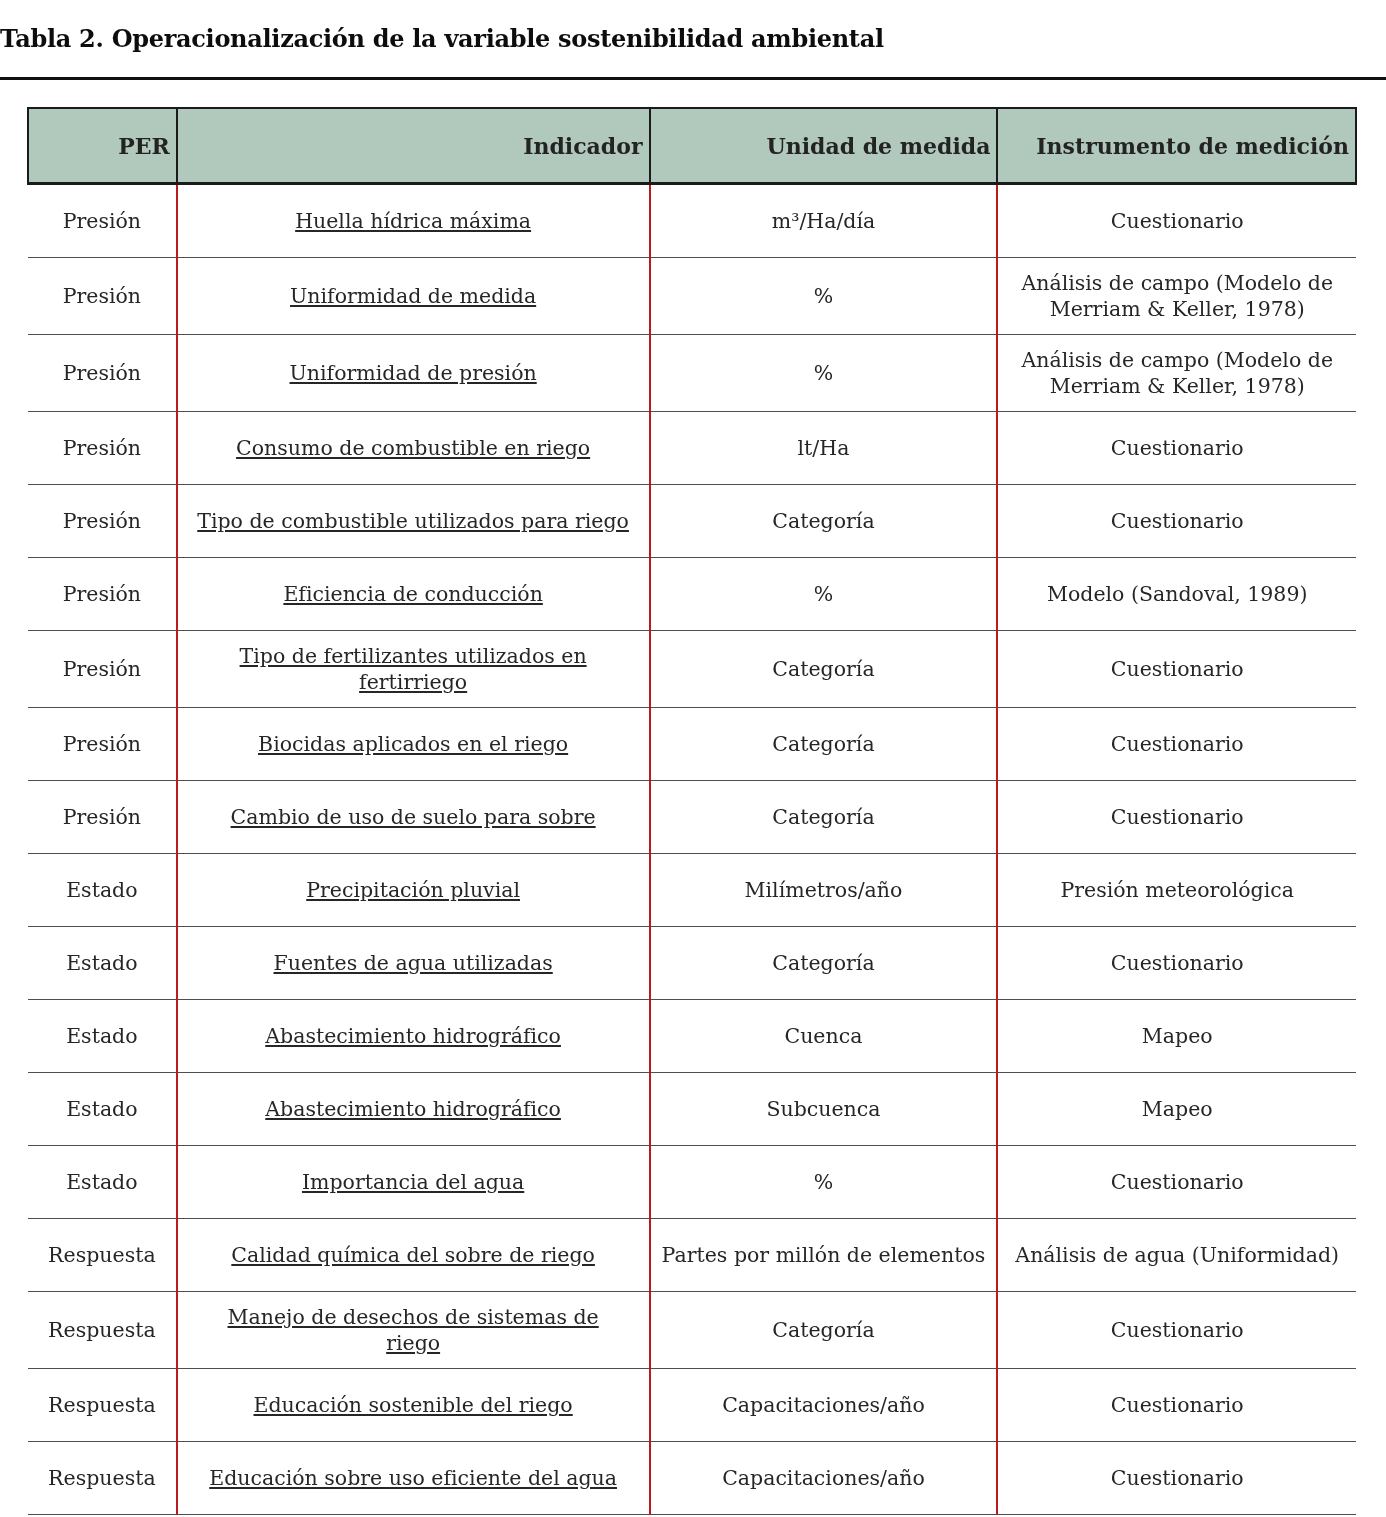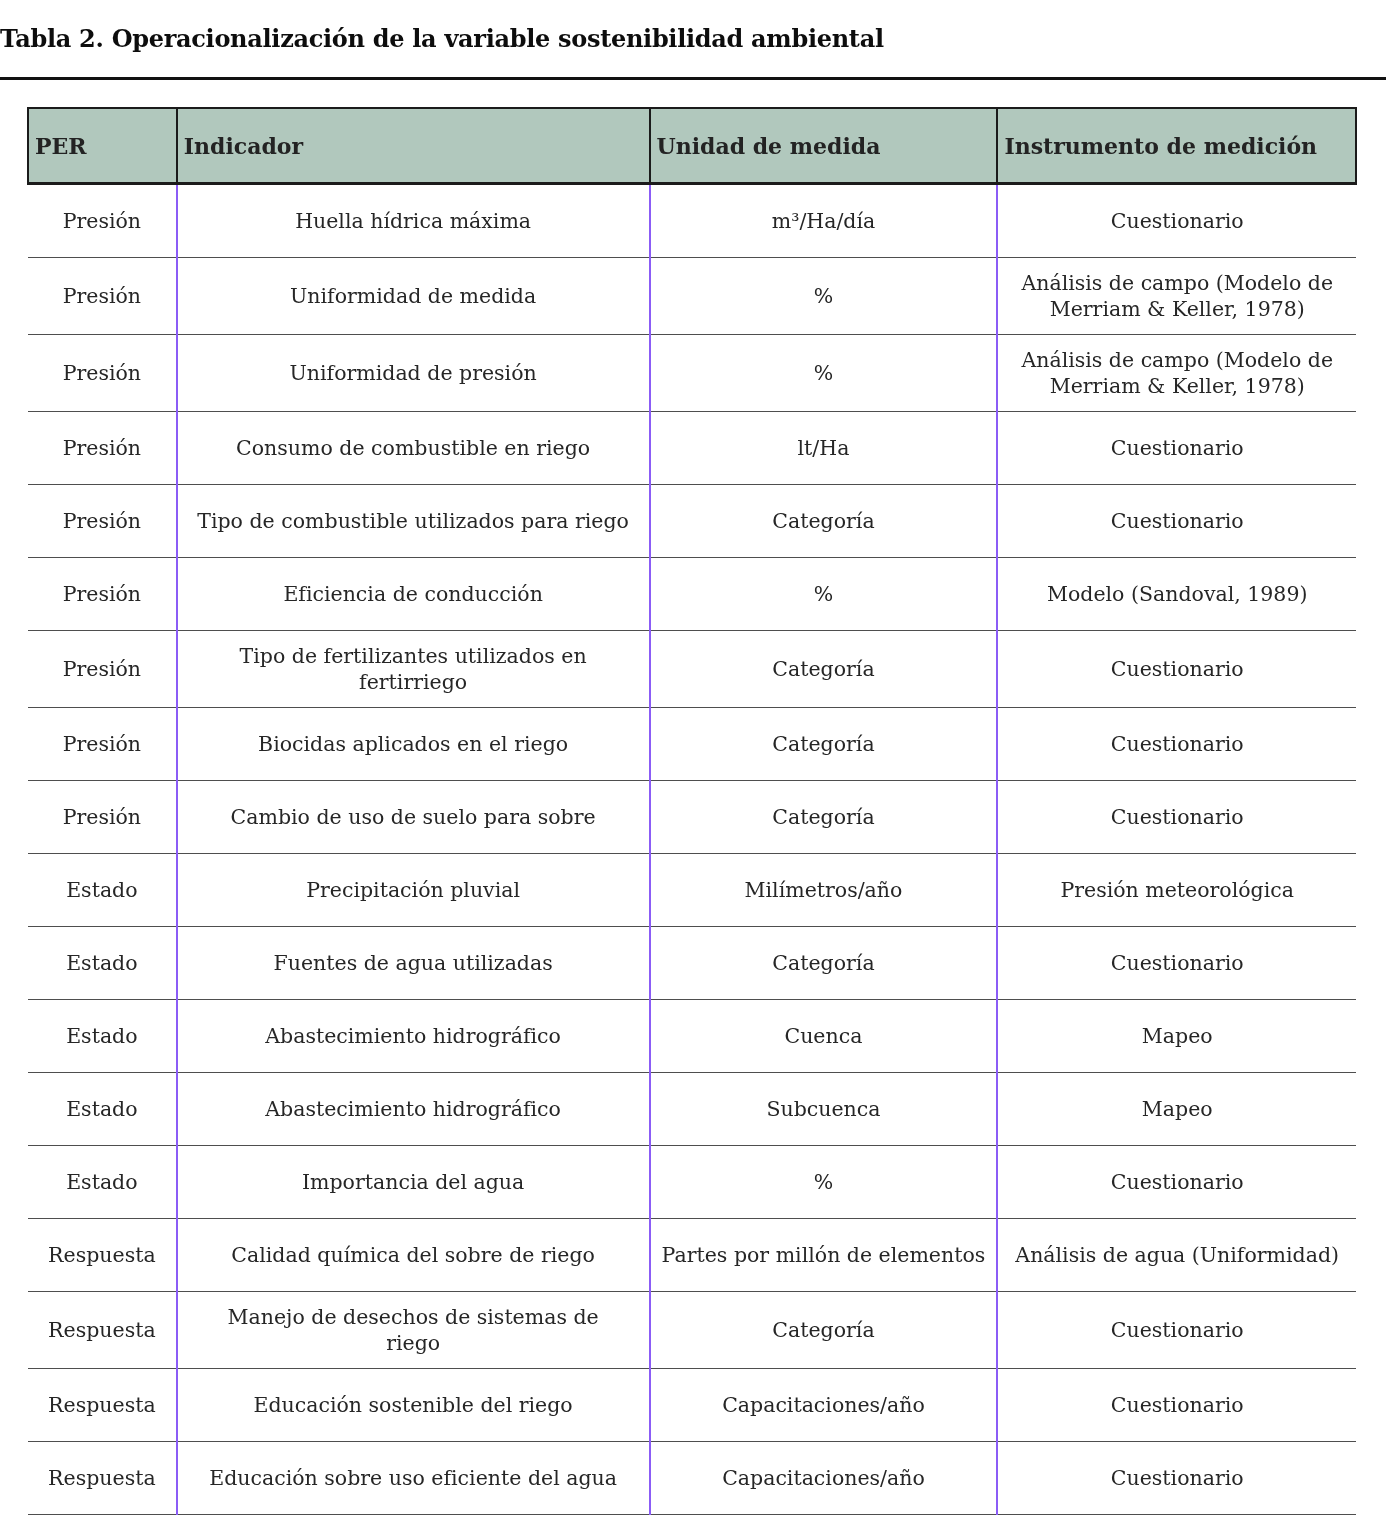--- a/index.html
+++ b/index.html
@@ -35,44 +35,45 @@
     width: 100%;
     border-collapse: collapse;
     table-layout: fixed;
   }
   table.per-table th {
     background: #b1c8bd;
     font-size: 22px;
     font-weight: bold;
     color: #232323;
     height: 73px;
-    text-align: left;
+    text-align: right;
     vertical-align: middle;
     border: 2px solid #1b1b1b;
     border-bottom-width: 3px;
     padding: 0 6px;
   }
   table.per-table td {
     font-size: 20.5px;
     color: #262626;
     height: 48px;
     padding: 12px 10px;
     text-align: center;
     vertical-align: middle;
     line-height: 1.27;
     border-bottom: 1px solid #4e4e4e;
     white-space: pre-line;
     overflow: hidden;
   }
   table.per-table td:not(:last-child) {
-    border-right: 2px solid #8b5cf6;
+    border-right: 2px solid #b91c1c;
   }
   td.cell-indicador {
     text-align: left;
     padding-left: 26px;
+    text-decoration: underline;
   }
   .col-per        { width: 11.2%; }
   .col-indicador  { width: 35.6%; }
   .col-unidad     { width: 26.2%; }
   .col-instrumento{ width: 27.0%; }
 </style>
 </head>
 <body>
 
 <div class="page-title">Tabla 2. Operacionalización de la variable sostenibilidad ambiental</div>

